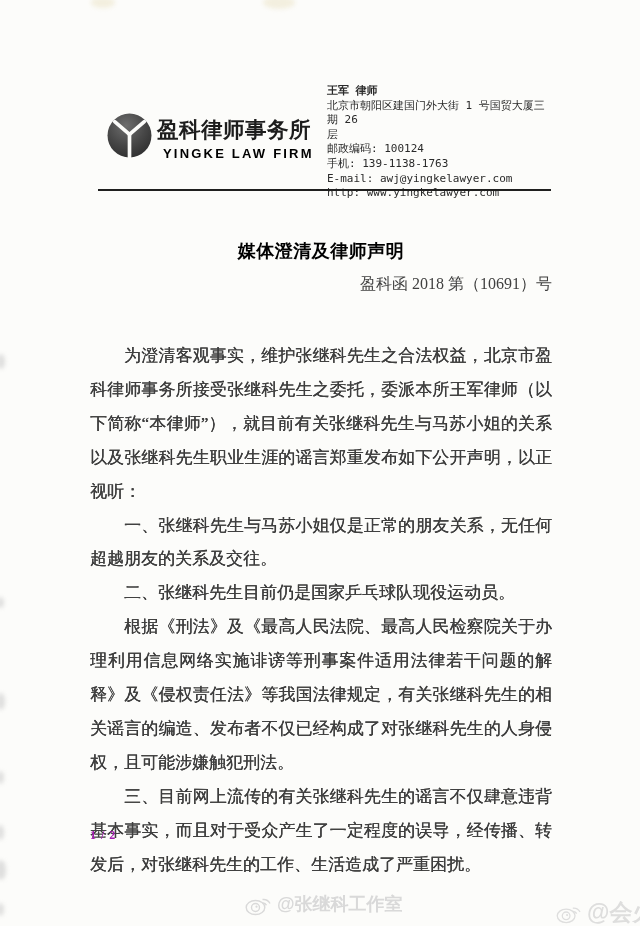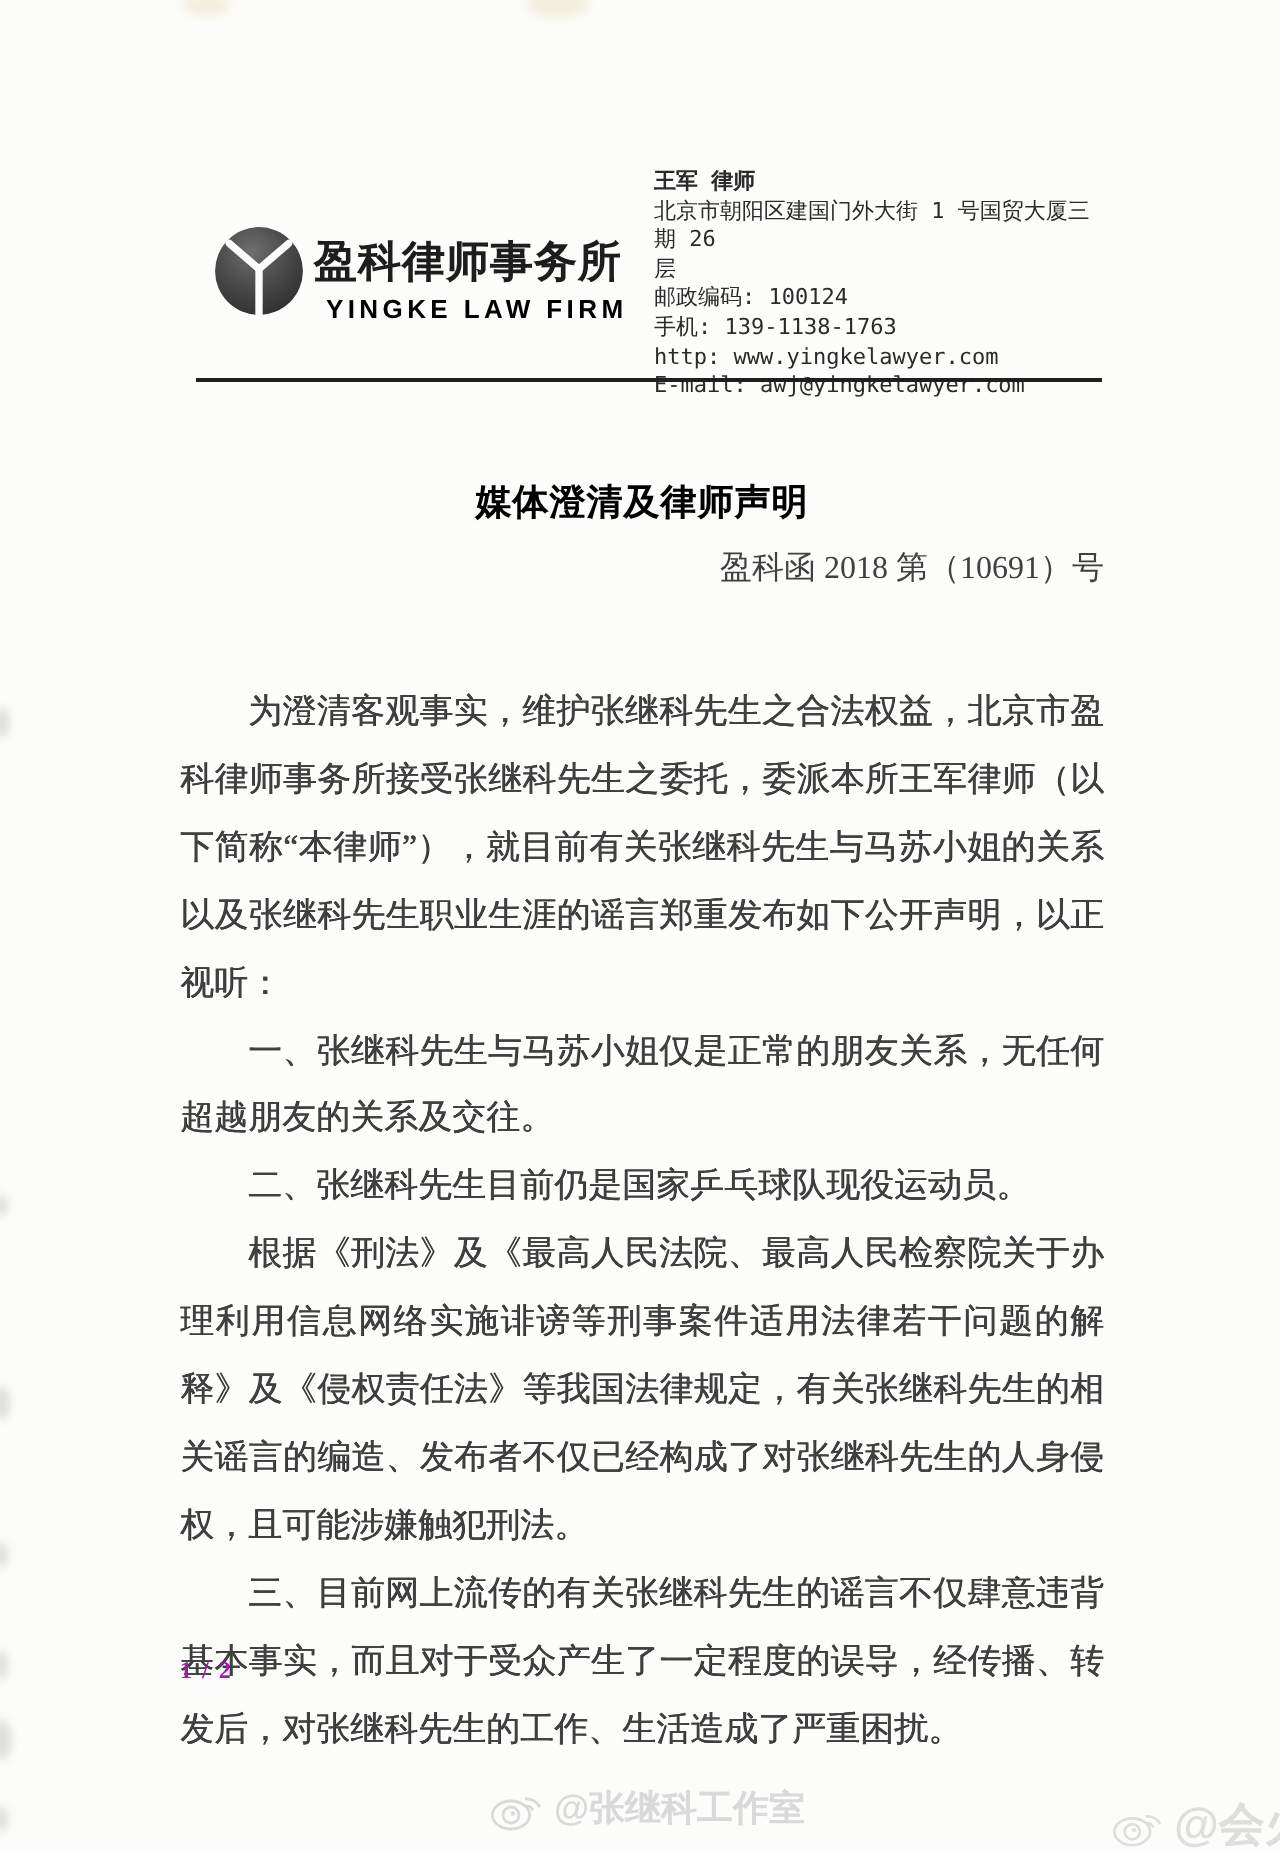--- a/index.html
+++ b/index.html
@@ -111,22 +111,22 @@
       <span class="firm-en" style="display:block;">YINGKE LAW FIRM</span>
     </span>
   </div>
 
   <div class="contact">
     <div class="c-line c-name">王军 律师</div>
     <div class="c-line">北京市朝阳区建国门外大街 1 号国贸大厦三期 26</div>
     <div class="c-line">层</div>
     <div class="c-line">邮政编码: 100124</div>
     <div class="c-line">手机: 139-1138-1763</div>
+    <div class="c-line">E-mail: awj@yingkelawyer.com</div>
     <div class="c-line">http: www.yingkelawyer.com</div>
-    <div class="c-line">E-mail: awj@yingkelawyer.com</div>
   </div>
 
   <div class="rule"></div>
 
   <div class="doc-title">媒体澄清及律师声明</div>
   <div class="doc-ref">盈科函 2018 第（10691）号</div>
 
   <div class="doc-body">
     <p>为澄清客观事实，维护张继科先生之合法权益，北京市盈科律师事务所接受张继科先生之委托，委派本所王军律师（以下简称“本律师”），就目前有关张继科先生与马苏小姐的关系以及张继科先生职业生涯的谣言郑重发布如下公开声明，以正视听：</p>
     <p>一、张继科先生与马苏小姐仅是正常的朋友关系，无任何超越朋友的关系及交往。</p>

